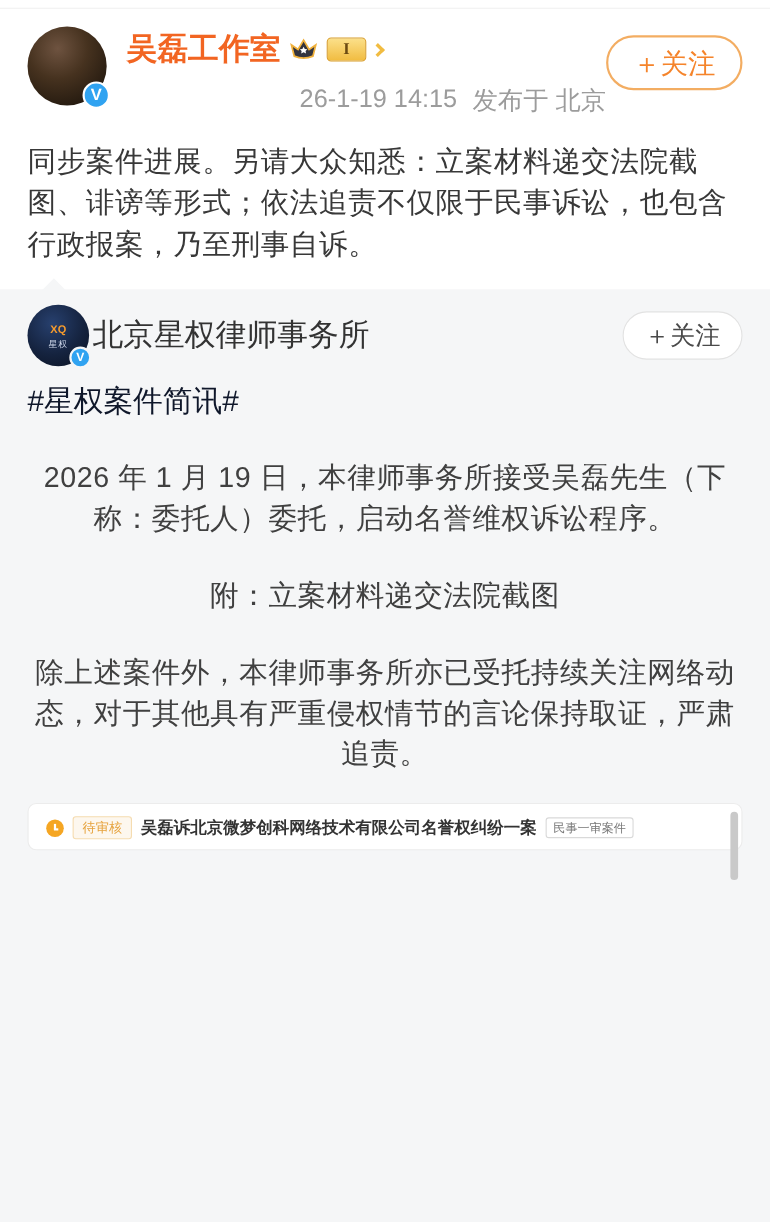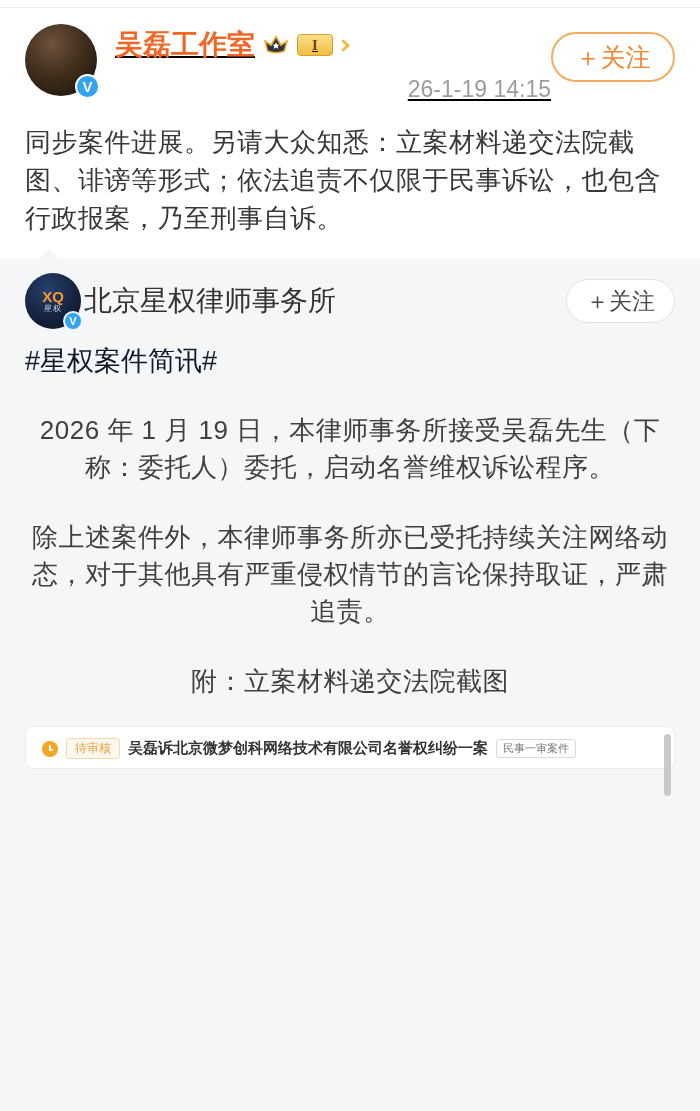--- a/index.html
+++ b/index.html
@@ -9,21 +9,21 @@
   .top-hairline { height:8px; border-bottom:1px solid #f1f1f1; }
 
   
   .post-header { display:flex; align-items:flex-start; padding:16px 25px 0; }
   .avatar-wrap { position:relative; width:72px; height:72px; flex:0 0 72px; }
   .avatar { width:100%; height:100%; border-radius:50%; }
   .main-avatar { background:radial-gradient(circle at 38% 28%, #6e5340 0%, #46321f 40%, #140e08 100%); }
   .v-badge { position:absolute; right:-3px; bottom:-3px; width:25px; height:25px; border-radius:50%;
              background:#30a3f1; border:2px solid #fff; color:#fff; font-size:15px; font-weight:bold;
              display:flex; align-items:center; justify-content:center; }
-  .author-block { margin-left:18px; flex:1; padding-top:2px;text-decoration:underline; }
+  .author-block { margin-left:18px; flex:1; padding-top:2px; }
   .author-line { display:flex; align-items:center; gap:8px; }
   .author-name { color:#f26522; font-size:28px; font-weight:600; }
   .crown-badge { display:inline-flex; }
   .level-ribbon { display:inline-flex; align-items:center; justify-content:center;
                   width:36px; height:22px; border-radius:4px;
                   background:linear-gradient(#fbe08a,#f1bc41); border:1px solid #d89d2b;
                   color:#6b4a12; font-family:"Liberation Serif", serif; font-weight:bold; font-size:15px; }
   .ribbon-tail { width:9px; height:9px; border-top:3px solid #f1bc41; border-right:3px solid #f1bc41;
                  transform:rotate(45deg); margin-left:-2px; }
   .meta-line { margin-top:12px; color:#9c9c9c; font-size:23px; display:flex; gap:14px;justify-content:flex-end; }
@@ -37,21 +37,21 @@
   
   .quote-card { margin-top:22px; background:#f5f6f7; flex:1; position:relative; padding:14px 25px 0; }
   .notch { position:absolute; top:-10px; left:38px; width:0; height:0;
            border-left:11px solid transparent; border-right:11px solid transparent;
            border-bottom:11px solid #f5f6f7; }
   .quote-header { display:flex; align-items:center; }
   .q-avatar-wrap { position:relative; width:56px; height:56px; flex:0 0 56px; }
   .q-avatar { width:100%; height:100%; border-radius:50%;
               background:radial-gradient(circle at 40% 30%, #27406e 0%, #15233f 55%, #0a1120 100%);
               display:flex; flex-direction:column; align-items:center; justify-content:center; overflow:hidden; }
-  .q-avatar .xq { color:#f59b2d; font-size:15px; font-weight:bold; line-height:15px; }
+  .q-avatar .xq { color:#f59b2d; font-size:10px; font-weight:bold; line-height:15px; }
   .q-avatar .xq-sub { color:#cfd8ea; font-size:8px; line-height:9px; letter-spacing:1px;text-align:right; }
   .q-vbadge { position:absolute; right:-2px; bottom:-2px; width:20px; height:20px; border-radius:50%;
               background:#30a3f1; border:2px solid #f5f6f7; color:#fff; font-size:11px; font-weight:bold;
               display:flex; align-items:center; justify-content:center; }
   .q-name { margin-left:3px; font-size:28px; color:#333; font-weight:500; flex:1; }
   .q-follow { height:44px; padding:0 19px; border-radius:23px; border:1px solid #e2e2e2; background:#fff;
               color:#4a4a4a; font-size:23px; cursor:pointer; font-family:inherit; }
   .hashtag { display:block; margin-top:14px; color:#0f172a; font-size:27px; text-decoration:none; }
   .qpara { margin-top:33px; font-size:26px; line-height:37px; color:#404040; letter-spacing:.5px;text-align:center; }
 
@@ -92,20 +92,21 @@
             <path d="M13 8.4 l1.1 2.1 2.3 .3 -1.6 1.6 .4 2.3 -2.2 -1.1 -2.2 1.1 .4 -2.3 -1.6 -1.6 2.3 -.3 z" fill="#ffffff"></path>
           </svg>
         </span>
         <span class="level-ribbon">
           <i style="font-style:normal;">I</i>
         </span>
         <span class="ribbon-tail"></span>
       </div>
       <div class="meta-line">
         <span>26-1-19 14:15</span>
+        <span>发布于 北京</span>
       </div>
     </div>
     <button class="follow-btn">
       <span>＋关注</span>
     </button>
   </header>
 
   <div class="post-content">同步案件进展。另请大众知悉：立案材料递交法院截图、诽谤等形式；依法追责不仅限于民事诉讼，也包含行政报案，乃至刑事自诉。</div>
 
   <section class="quote-card">
@@ -123,22 +124,22 @@
       </div>
       <div class="q-name">北京星权律师事务所</div>
       <button class="q-follow">
         <span>＋关注</span>
       </button>
     </div>
 
     <a class="hashtag" href="#">#星权案件简讯#</a>
 
     <p class="qpara">2026 年 1 月 19 日，本律师事务所接受吴磊先生（下称：委托人）委托，启动名誉维权诉讼程序。</p>
+    <p class="qpara">附：立案材料递交法院截图</p>
     <p class="qpara">除上述案件外，本律师事务所亦已受托持续关注网络动态，对于其他具有严重侵权情节的言论保持取证，严肃追责。</p>
-    <p class="qpara">附：立案材料递交法院截图</p>
 
     <div class="case-box">
       <div class="case-row1">
         <span class="status-icon"></span>
         <span class="status-badge">待审核</span>
         <span class="case-title">吴磊诉北京微梦创科网络技术有限公司名誉权纠纷一案</span>
         <span class="case-type-tag">民事一审案件</span>
       </div>
 
       <div class="box-scrollbar"></div>

